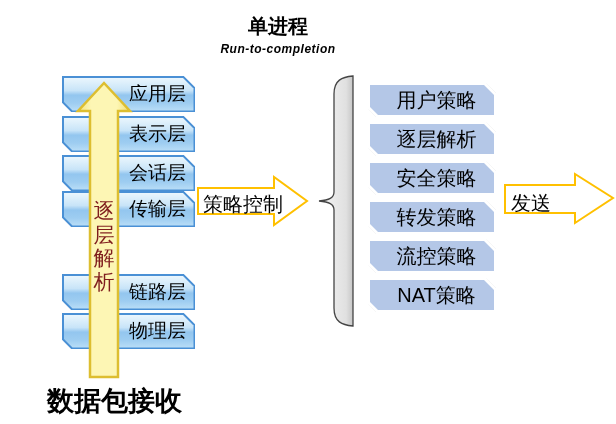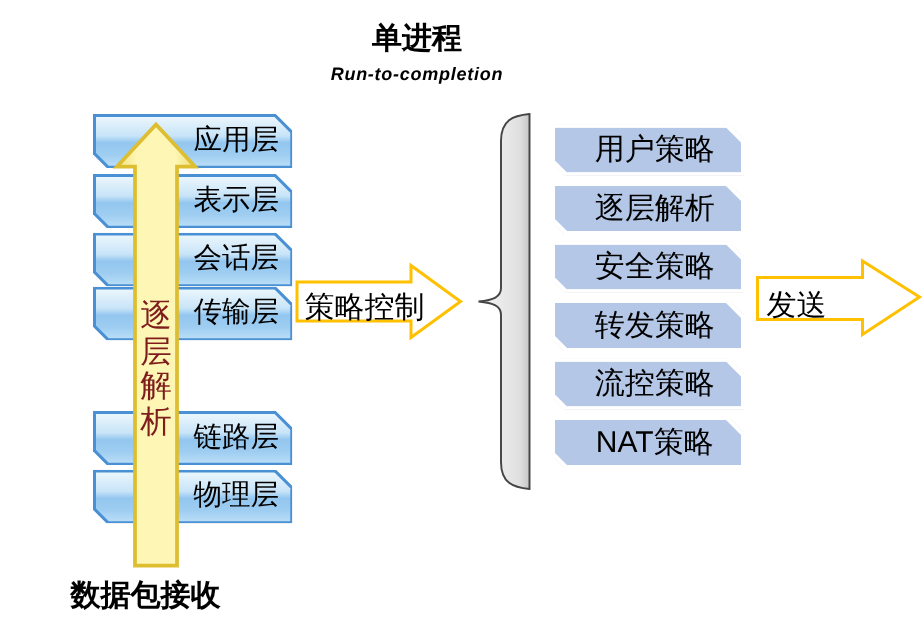--- a/index.html
+++ b/index.html
@@ -29,21 +29,21 @@
     position:absolute;inset:0;line-height:36px;padding-left:67px;
     font-size:19px;color:#000;
   }
 
   
   #up-arrow-svg{left:70px;top:78px;}
   #up-arrow-label{
     left:93px;top:199px;width:22px;font-size:21px;line-height:23.5px;
     word-break:break-all;text-align:center;color:#7f1d1d;
   }
-  #caption{left:47px;top:383px;font-size:20px;font-weight:bold;}
+  #caption{left:47px;top:383px;font-size:27px;font-weight:bold;}
 
   
   .flow-arrow-label{font-size:20px;white-space:nowrap;color:#000;}
   #policy-arrow-label{left:203px;top:191px;width:64px;text-align:center;}
   #send-arrow-label{left:509px;top:190px;width:42px;text-align:right;}
 
   
   #brace-svg{left:316px;top:70px;}
 
   

